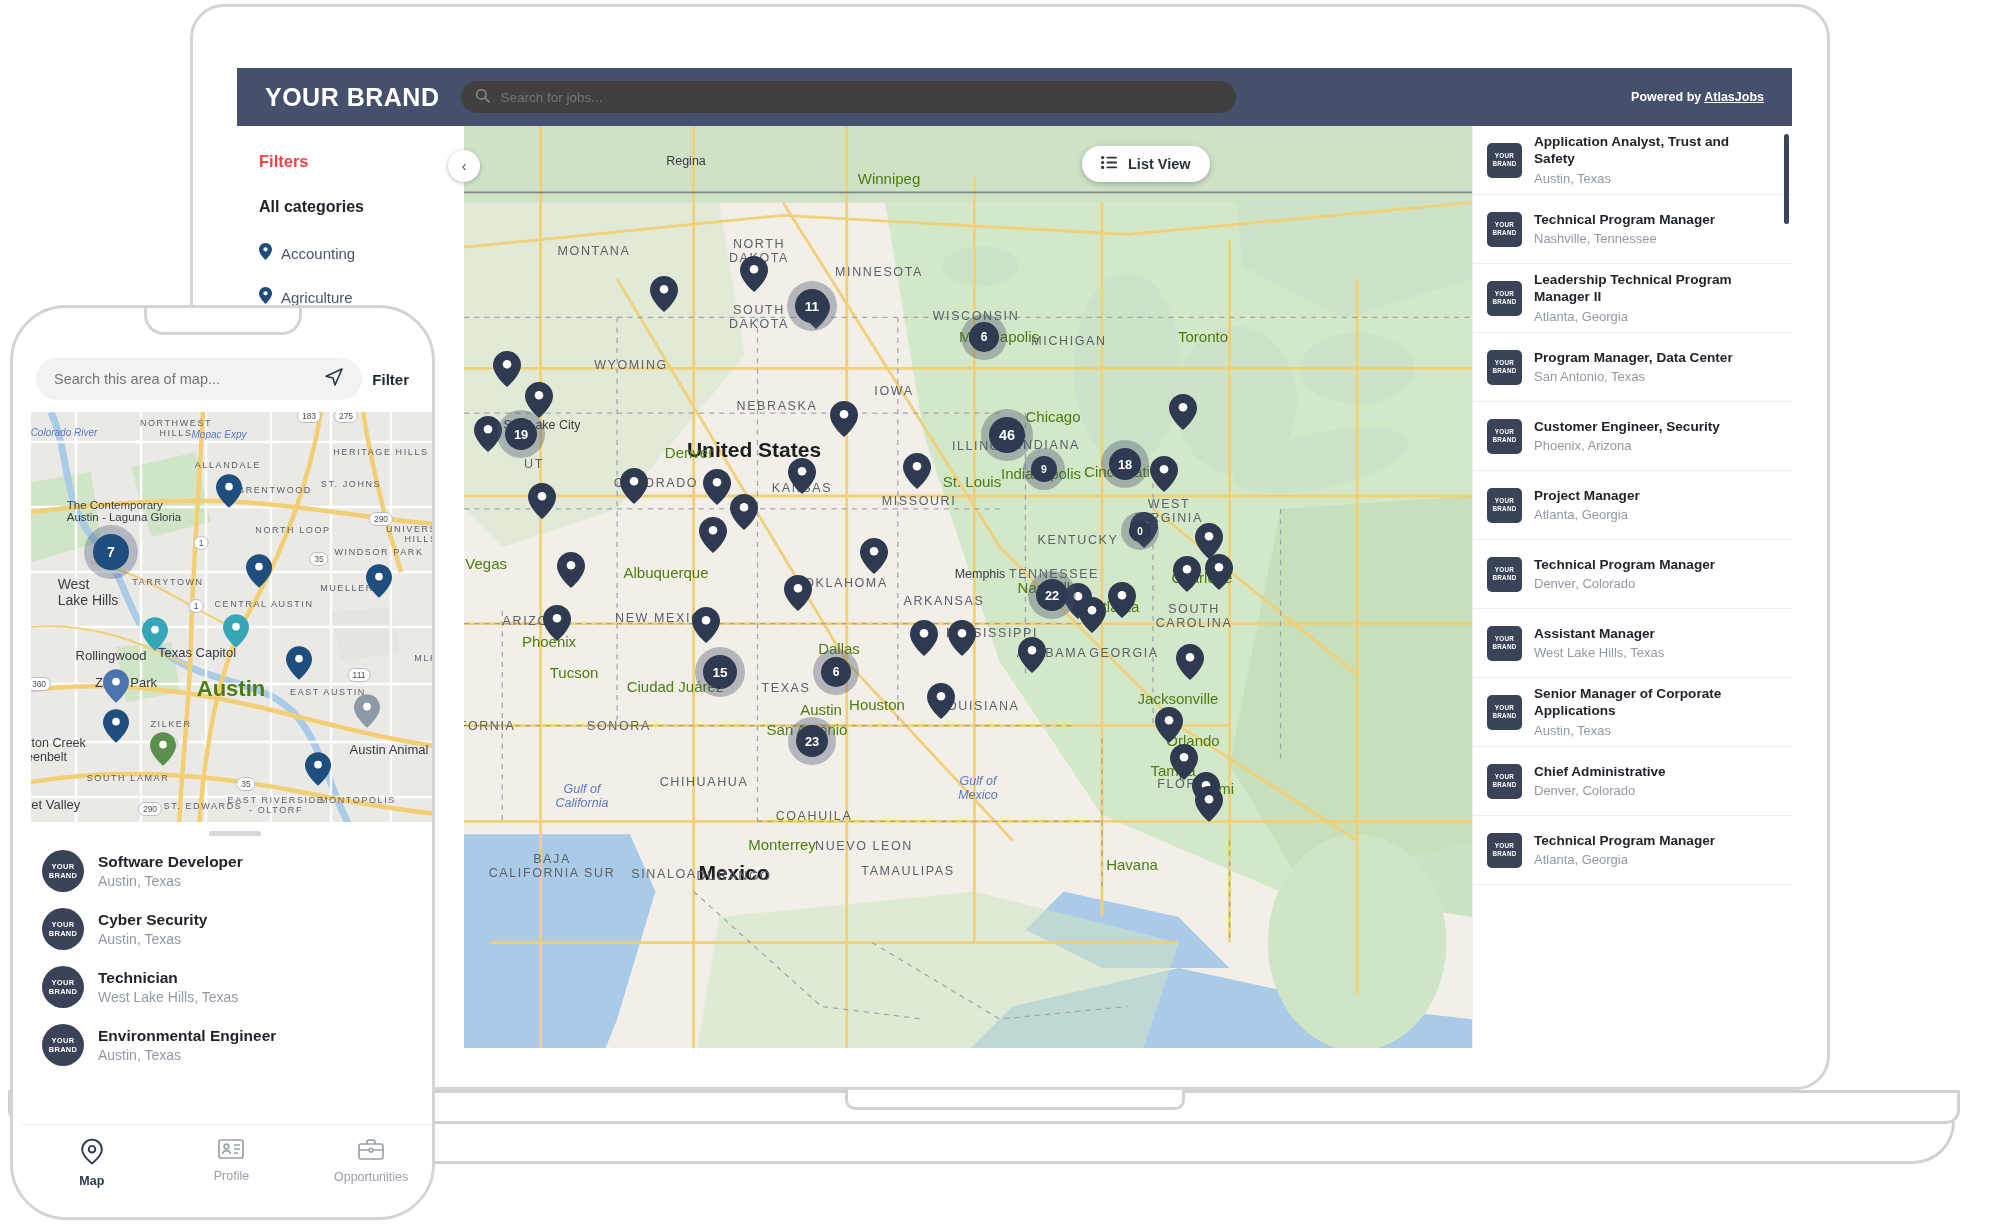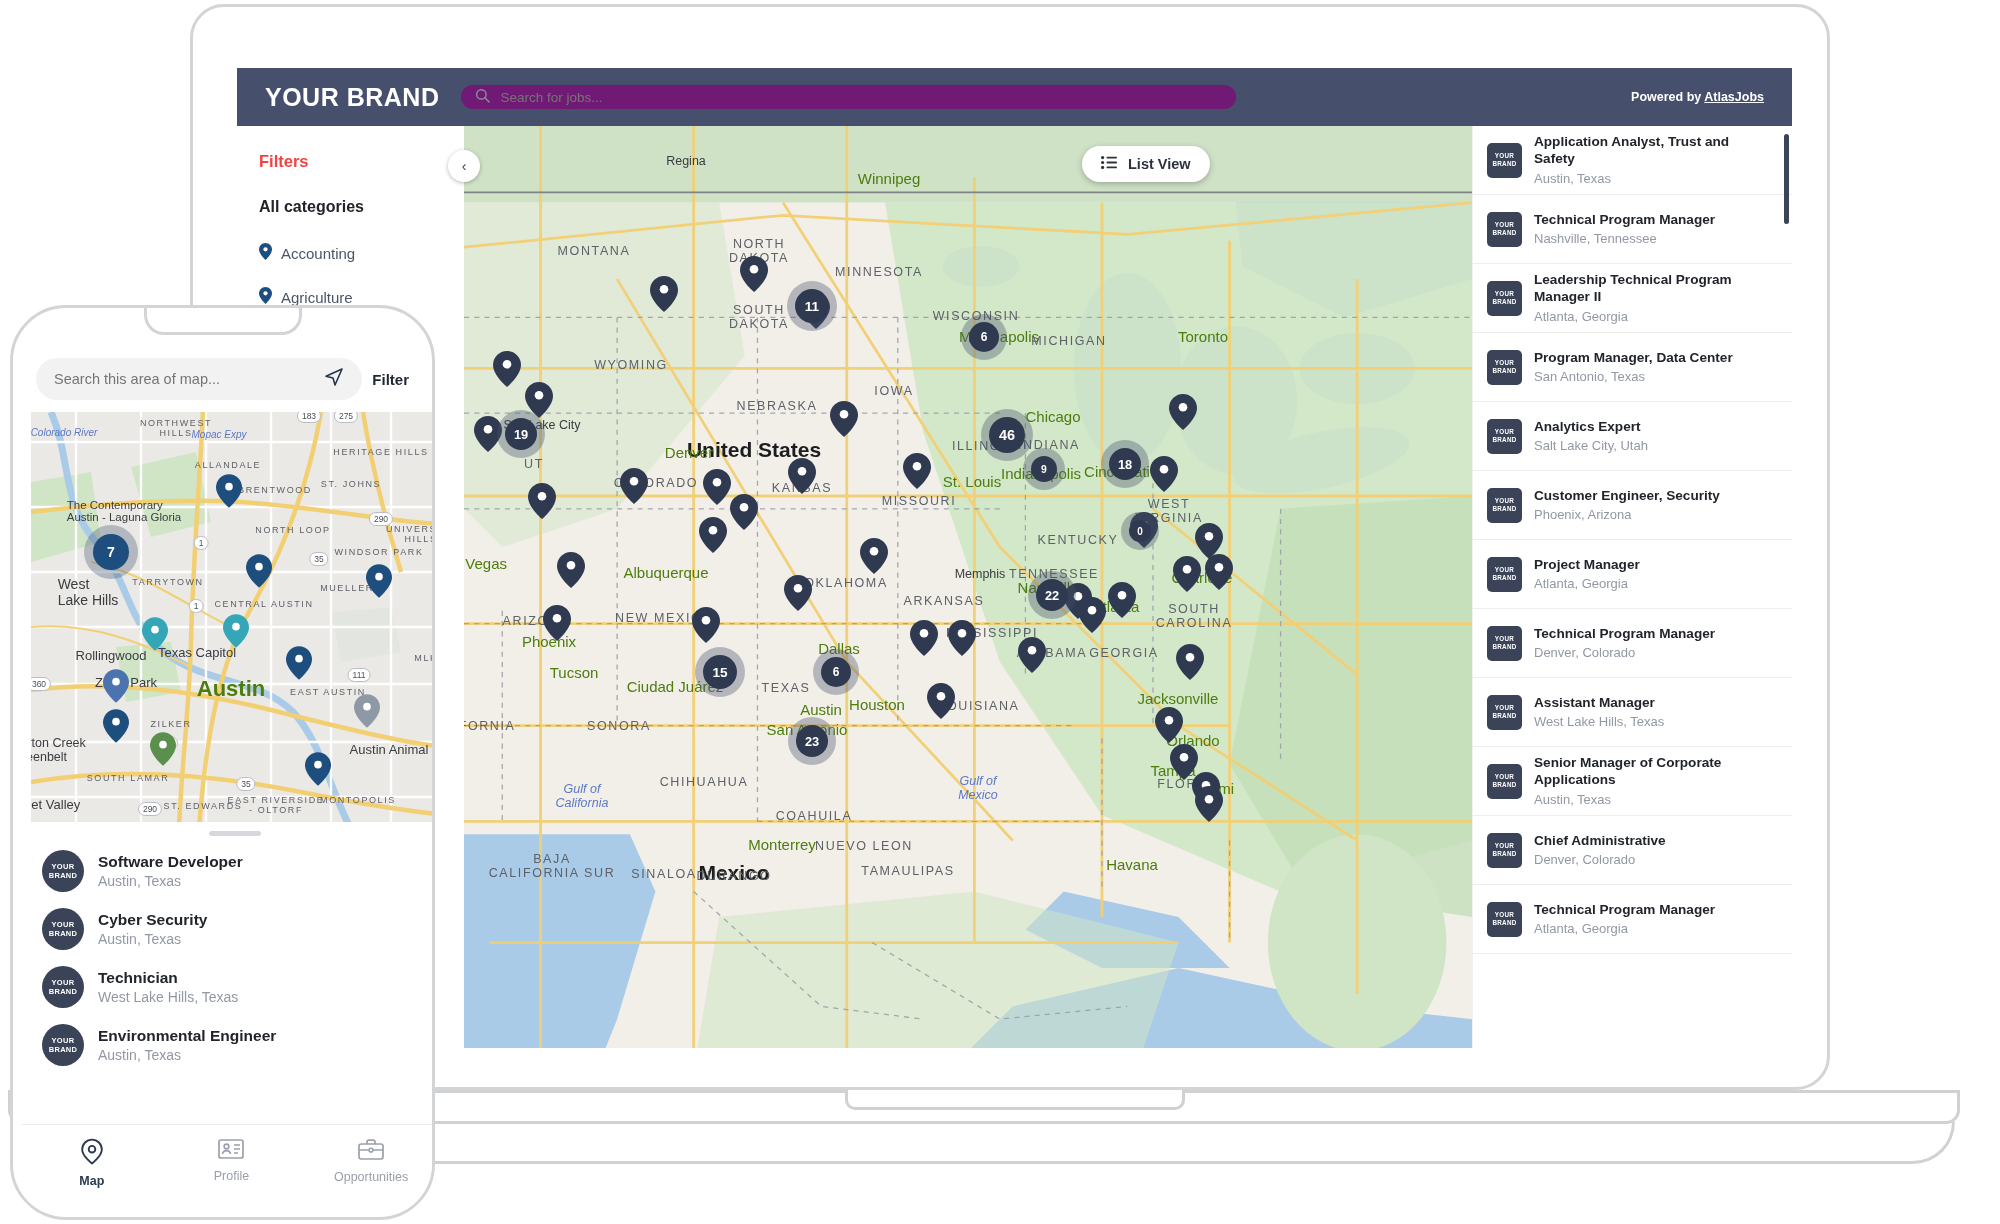--- a/index.html
+++ b/index.html
@@ -55,21 +55,21 @@
   }
   #topbar {
     position: relative; height: 58px; background: #464f6b;
     display: flex; align-items: center; padding: 0 18px;
   }
   #brand {
     color: #fff; font-weight: bold; font-size: 25px;
     letter-spacing: 0.5px; margin-left: 10px; margin-right: 22px;
   }
   #searchbox {
-    flex: 0 0 auto; width: 775px; height: 24px; background: #701a75;
+    flex: 0 0 auto; width: 775px; height: 32px; background: #404040;
     border-radius: 16px; display: flex; align-items: center; padding: 12px 14px;
   }
   #searchbox .mag { flex: 0 0 auto; margin-right: 10px; }
   #search-input {
     border: none; outline: none; font-size: 13.5px; color: #8a8f99;
     width: 100%; font-family: "Liberation Sans", sans-serif; background: transparent;
   }
   #powered {
     margin-left: auto; color: #fff; font-size: 12.5px; font-weight: bold;
     padding-right: 10px;
@@ -643,30 +643,20 @@
                 <div class="job-title">Program Manager, Data Center</div>
                 <div class="job-loc">San Antonio, Texas</div>
               </div>
             </div>
             <div class="job-row">
               <div class="job-logo">
                 <span>YOUR</span>
                 <span>BRAND</span>
               </div>
               <div>
-                <div class="job-title">Analytics Expert</div>
-                <div class="job-loc">Salt Lake City, Utah</div>
-              </div>
-            </div>
-            <div class="job-row">
-              <div class="job-logo">
-                <span>YOUR</span>
-                <span>BRAND</span>
-              </div>
-              <div>
                 <div class="job-title">Customer Engineer, Security</div>
                 <div class="job-loc">Phoenix, Arizona</div>
               </div>
             </div>
             <div class="job-row">
               <div class="job-logo">
                 <span>YOUR</span>
                 <span>BRAND</span>
               </div>
               <div>

